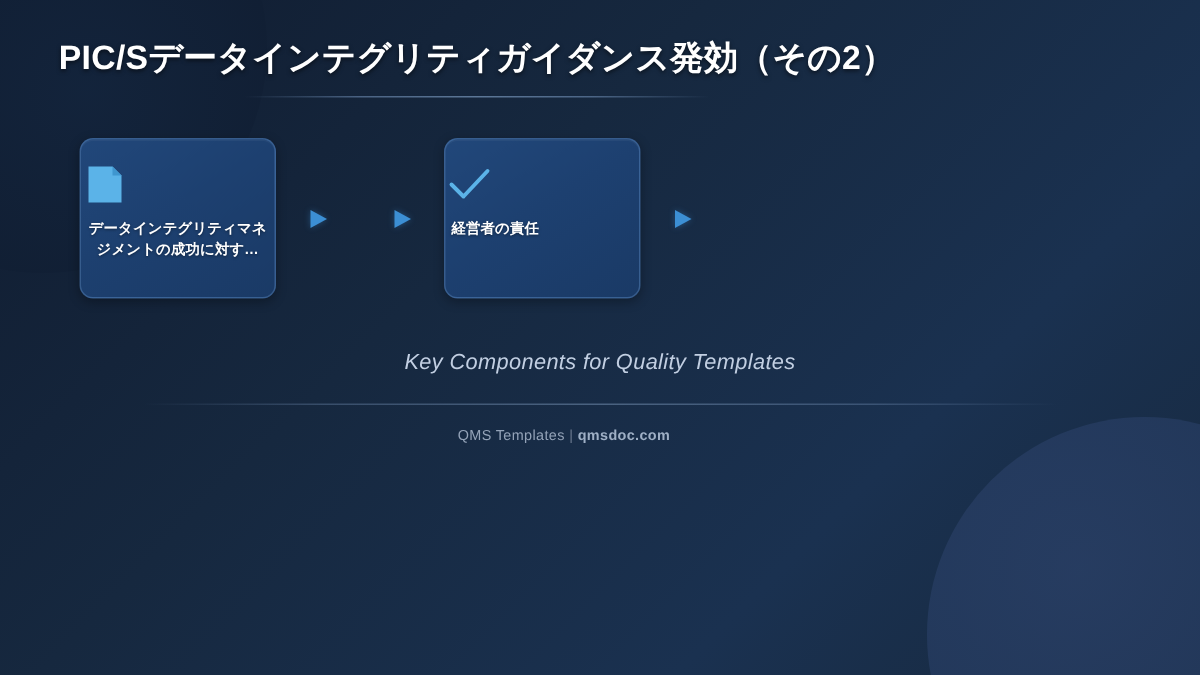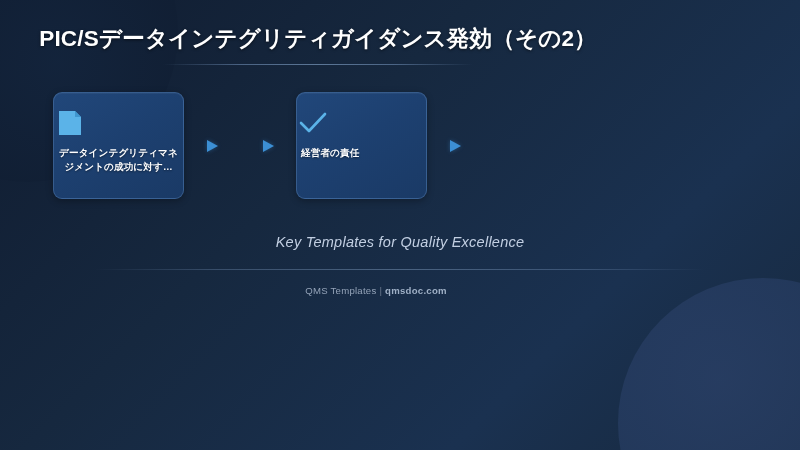--- a/index.html
+++ b/index.html
@@ -220,21 +220,21 @@
       <div class="card-label">経営者の責任</div>
     </div>
 
     <div class="arrow">
       <div class="arrow-tri"></div>
     </div>
 
 
   </div>
 
-  <div id="subtitle">Key Templates for Quality Excellence</div>
+  <div id="subtitle">Key Components for Quality Templates</div>
 
   <div id="footer-rule"></div>
   <div id="footer-text">
     <span class="brand">QMS Templates</span>
     <span class="sep">|</span>
     <span class="domain-txt">qmsdoc.com</span>
   </div>
 
 </div>
 

